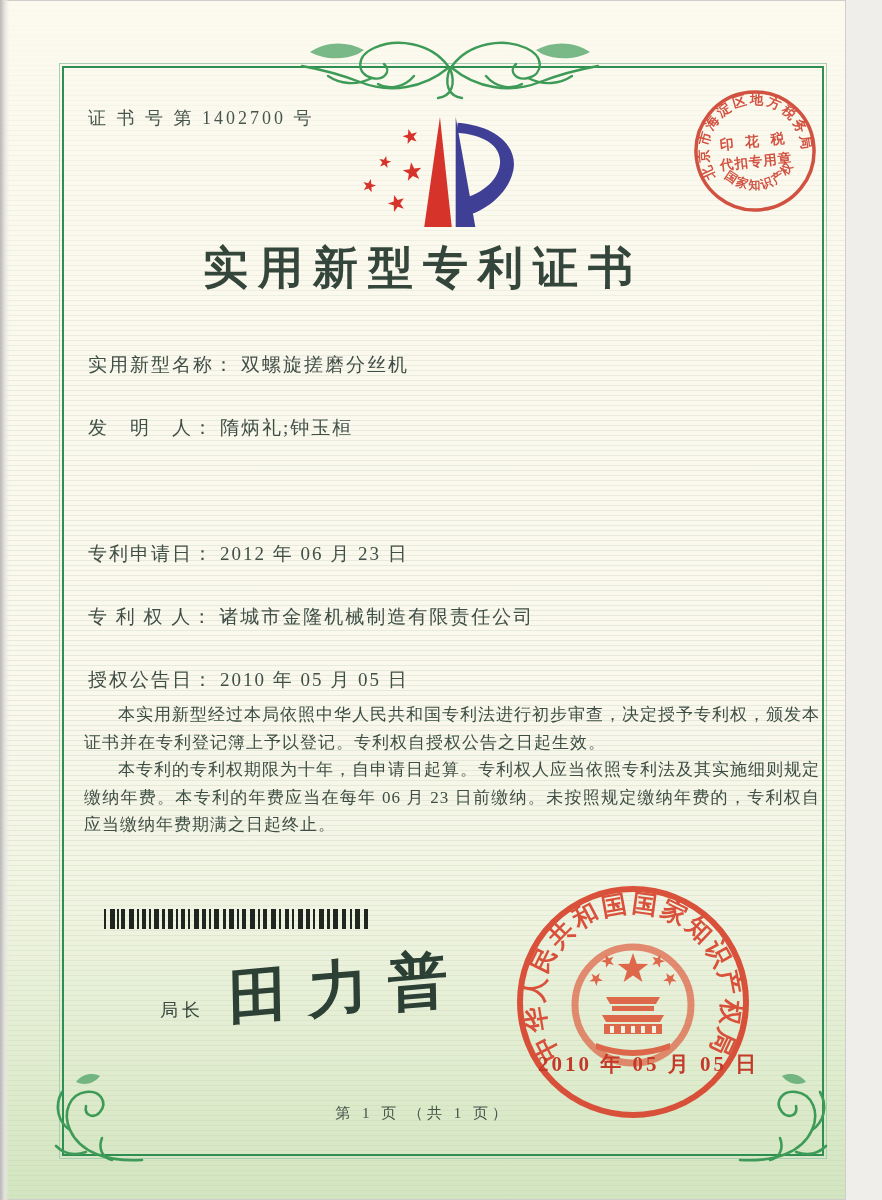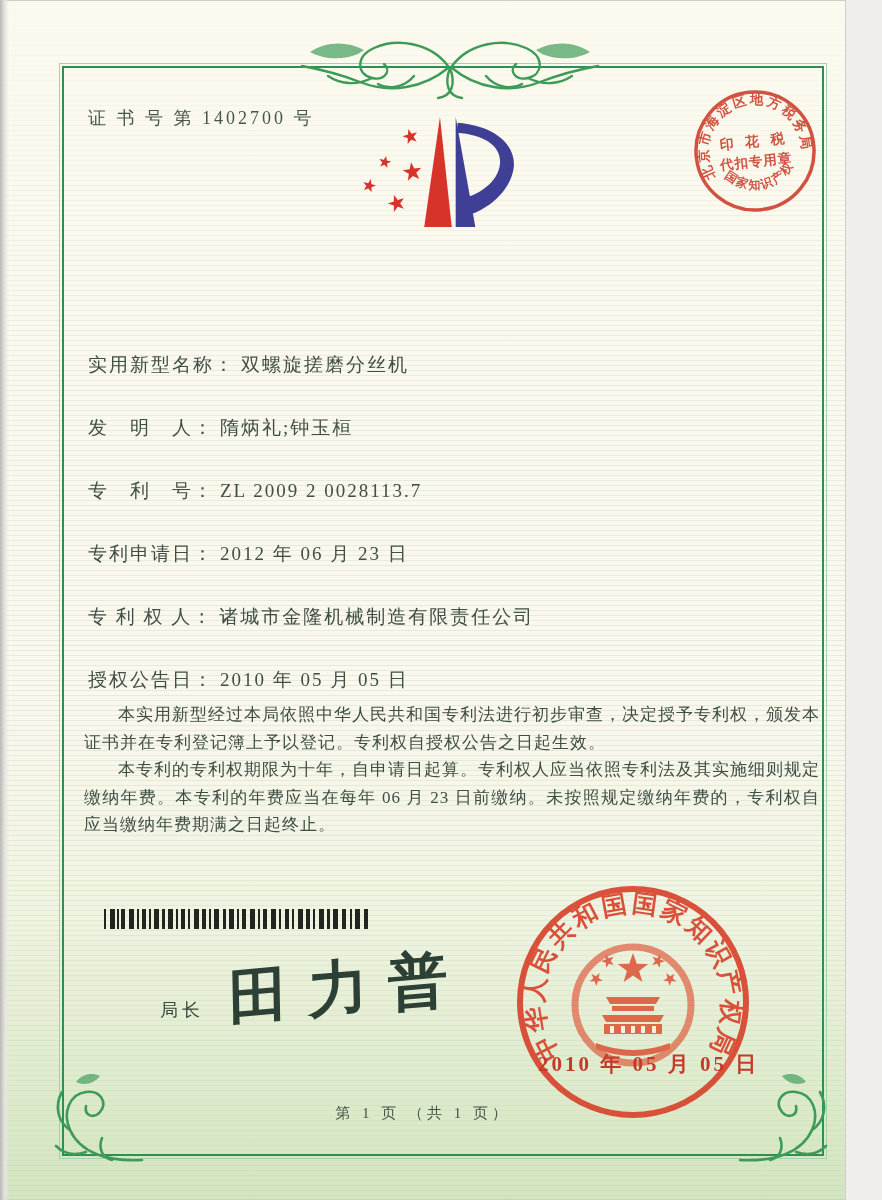--- a/index.html
+++ b/index.html
@@ -100,29 +100,27 @@
         <textPath href="#tax-top-arc" startOffset="2">北京市海淀区地方税务局</textPath>
       </text>
       <text font-size="12" font-weight="700" fill="#cf4433" letter-spacing="1.5" font-family="Liberation Serif, serif">
         <textPath href="#tax-bot-arc" startOffset="4">国家知识产权局</textPath>
       </text>
       <text x="65" y="60" text-anchor="middle" font-size="14" font-weight="700" fill="#cf4433" letter-spacing="4">印 花 税</text>
       <text x="65" y="80" text-anchor="middle" font-size="13.5" font-weight="700" fill="#cf4433" letter-spacing="1">代扣专用章</text>
     </g>
   </svg>
 
+  <div class="abs title">实用新型专利证书</div>
 
   <div class="field" style="top:352px;">
     <span>实用新型名称：</span><span class="val">双螺旋搓磨分丝机</span>
   </div>
   <div class="field" style="top:415px;font-family:Liberation Serif, serif;">
     <span>发　明　人：</span><span class="val">隋炳礼;钟玉桓</span>
-  </div>
-  <div class="field" style="top:478px;">
-    <span>专　利　号：</span><span class="val">ZL 2009 2 0028113.7</span>
   </div>
   <div class="field" style="top:541px;">
     <span>专利申请日：</span><span class="val">2012 年 06 月 23 日</span>
   </div>
   <div class="field" style="top:604px;">
     <span>专 利 权 人：</span><span class="val">诸城市金隆机械制造有限责任公司</span>
   </div>
   <div class="field" style="top:667px;">
     <span>授权公告日：</span><span class="val">2010 年 05 月 05 日</span>
   </div>

